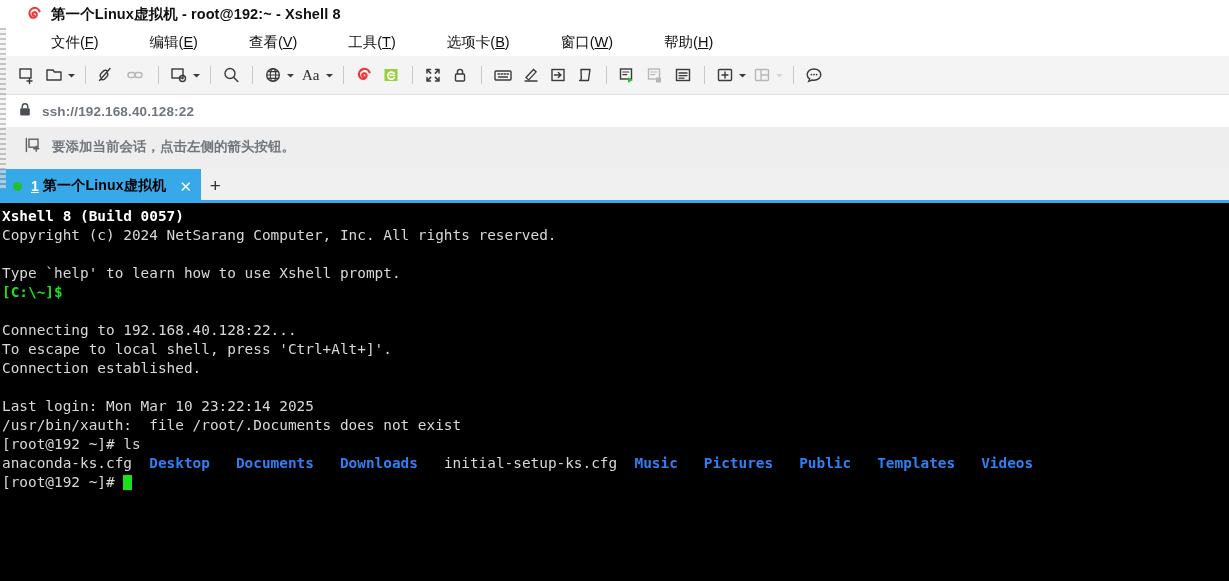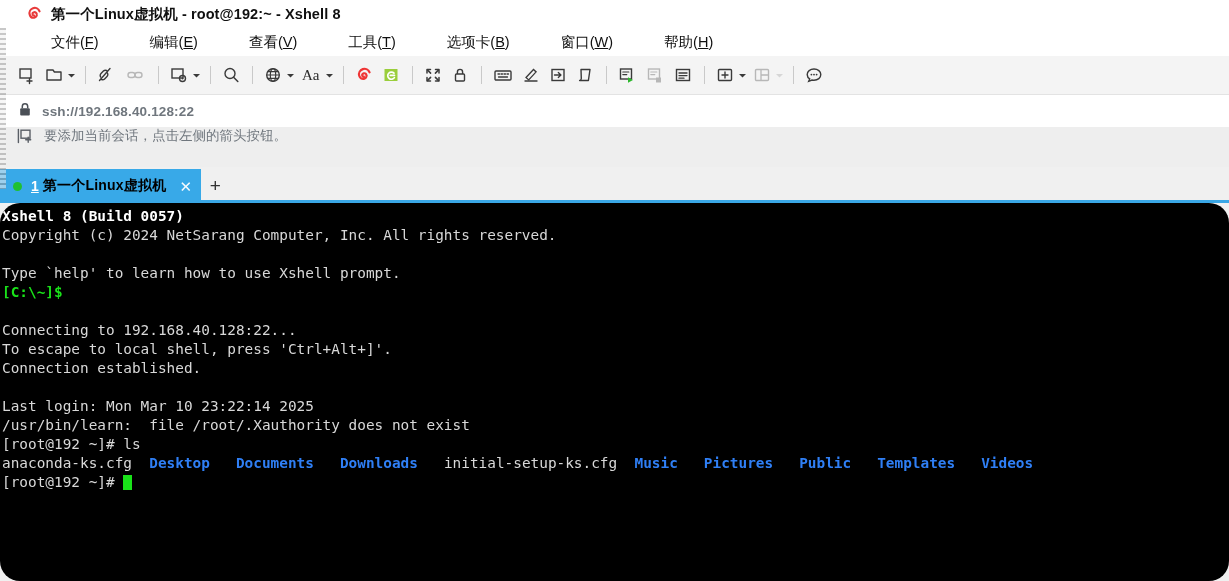--- a/index.html
+++ b/index.html
@@ -29,35 +29,35 @@
   .caret-ic{margin-left:3px;}
   .sep{width:1px;height:18px;background:#c9c9c9;margin:0 7px;flex:0 0 auto;}
   .tb.dim svg{opacity:.32;}
   .tb-aa{font-size:15px;color:#2b2b2b;font-family:"Liberation Serif",serif;padding:0 2px;}
 
   
   .addrbar{height:32px;background:#ffffff;display:flex;align-items:center;padding-left:18px;flex:0 0 auto;font-weight:bold;}
   .addr-text{font-size:13.5px;color:#6f767d;margin-left:10px;letter-spacing:.15px;}
 
   
-  .hintbar{height:40px;background:#eeeeee;display:flex;padding-left:16px;flex:0 0 auto;}
+  .hintbar{height:40px;background:#eeeeee;display:flex;align-items:center;padding-left:24px;flex:0 0 auto;font-weight:bold;}
   .hint-text{font-size:13.5px;color:#6f767d;margin-left:9px;}
 
   
   .tabbar{height:36px;background:#f0f0f0;display:flex;align-items:flex-end;flex:0 0 auto;position:relative;}
   .tab{height:34px;display:flex;align-items:center;background:#38a9e8;padding:0 8px 0 13px;cursor:default;min-width:150px;}
   .tab-dot{width:9px;height:9px;border-radius:50%;background:#20c030;margin-right:9px;flex:0 0 auto;}
   .tab-idx{font-size:14px;color:#ffffff;font-weight:bold;text-decoration:underline;margin-right:4px;}
   .tab-title{font-size:14px;color:#000000;font-weight:bold;white-space:nowrap;letter-spacing:.2px;}
   .tab-close{margin-left:12px;color:#ffffff;font-size:15px;line-height:1;width:15px;text-align:center;cursor:default;opacity:.95;}
   .tab-add{width:28px;height:34px;display:flex;align-items:center;justify-content:center;font-size:19px;color:#333;cursor:default;}
   .tab-underline{position:absolute;left:0;right:0;bottom:0;height:3px;background:#3aa7e6;}
 
   
-  .terminal{flex:1 1 auto;background:#000000;overflow:hidden;padding:4px 15px 0 2px;position:relative;border-radius:20px;}
+  .terminal{flex:1 1 auto;background:#000000;overflow:hidden;padding:4px 15px 0 2px;position:relative;}
   .tline{font-family:"DejaVu Sans Mono","Liberation Mono",monospace;font-size:14.4px;line-height:19px;color:#d8d8d8;white-space:pre;letter-spacing:0px;height:19px;}
   .b{font-weight:bold;color:#ffffff;}
   .green{color:#19e219;font-weight:bold;}
   .dir{color:#2f7ff5;font-weight:bold;}
   .cursor{display:inline-block;width:9px;height:15px;background:#19e219;vertical-align:-3px;}
 
   
   .sidestrip{position:absolute;left:0;top:28px;width:6px;height:161px;
      background:repeating-linear-gradient(to bottom,#9a9a9a 0px,#9a9a9a 2px,#f0f0f0 2px,#f0f0f0 5px);
      opacity:.55;}
@@ -374,20 +374,20 @@
       <div class="tline"><span>Copyright (c) 2024 NetSarang Computer, Inc. All rights reserved.</span></div>
       <div class="tline">&nbsp;</div>
       <div class="tline"><span>Type `help' to learn how to use Xshell prompt.</span></div>
       <div class="tline"><span class="green">[C:\~]$</span></div>
       <div class="tline">&nbsp;</div>
       <div class="tline"><span>Connecting to 192.168.40.128:22...</span></div>
       <div class="tline"><span>To escape to local shell, press 'Ctrl+Alt+]'.</span></div>
       <div class="tline"><span>Connection established.</span></div>
       <div class="tline">&nbsp;</div>
       <div class="tline"><span>Last login: Mon Mar 10 23:22:14 2025</span></div>
-      <div class="tline"><span>/usr/bin/learn:  file /root/.Xauthority does not exist</span></div>
+      <div class="tline"><span>/usr/bin/xauth:  file /root/.Documents does not exist</span></div>
       <div class="tline"><span>[root@192 ~]# ls</span></div>
       <div class="tline"><span>anaconda-ks.cfg  </span><span class="dir">Desktop</span><span>   </span><span class="dir">Documents</span><span>   </span><span class="dir">Downloads</span><span>   initial-setup-ks.cfg  </span><span class="dir">Music</span><span>   </span><span class="dir">Pictures</span><span>   </span><span class="dir">Public</span><span>   </span><span class="dir">Templates</span><span>   </span><span class="dir">Videos</span></div>
       <div class="tline"><span>[root@192 ~]# </span><span class="cursor"></span></div>
     </div>
 
   <div class="sidestrip"></div>
 </div>
 
 </body></html>

